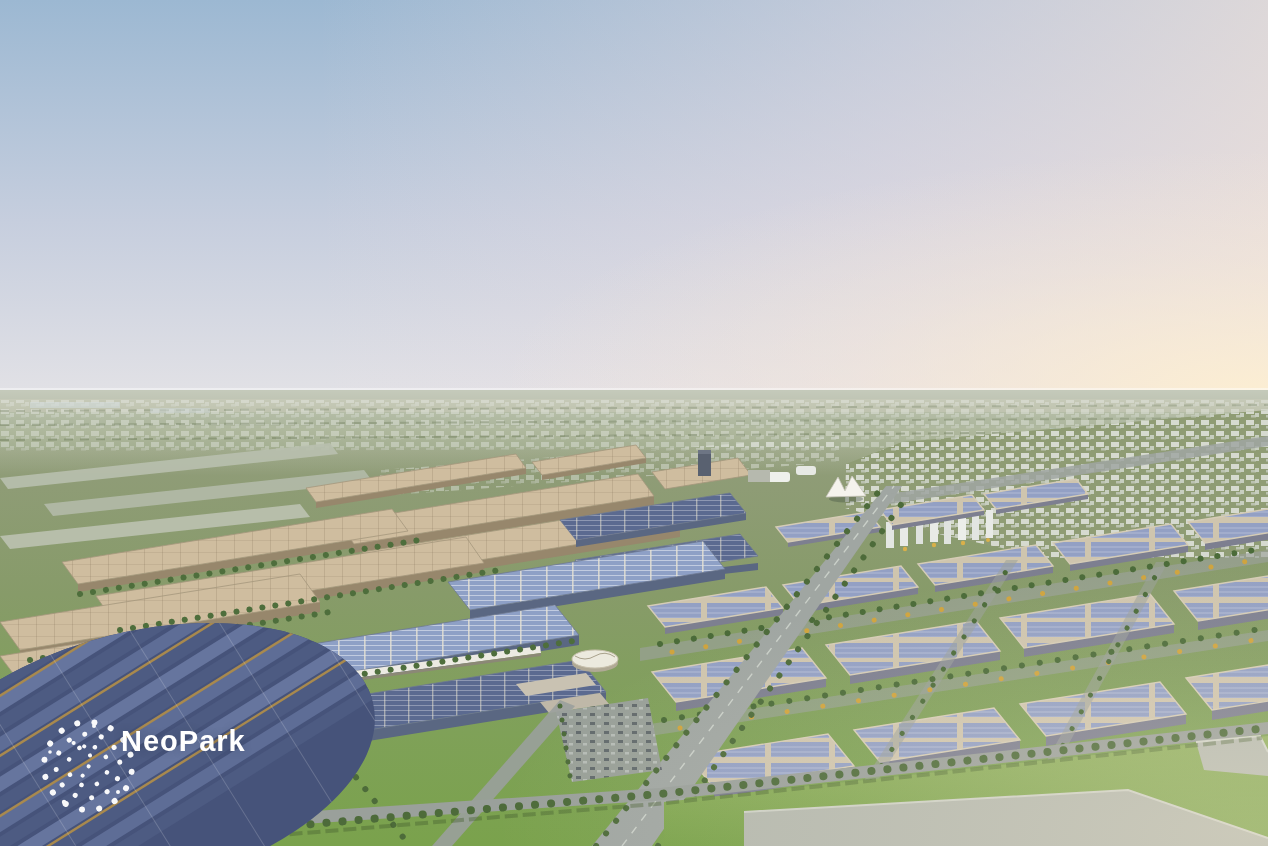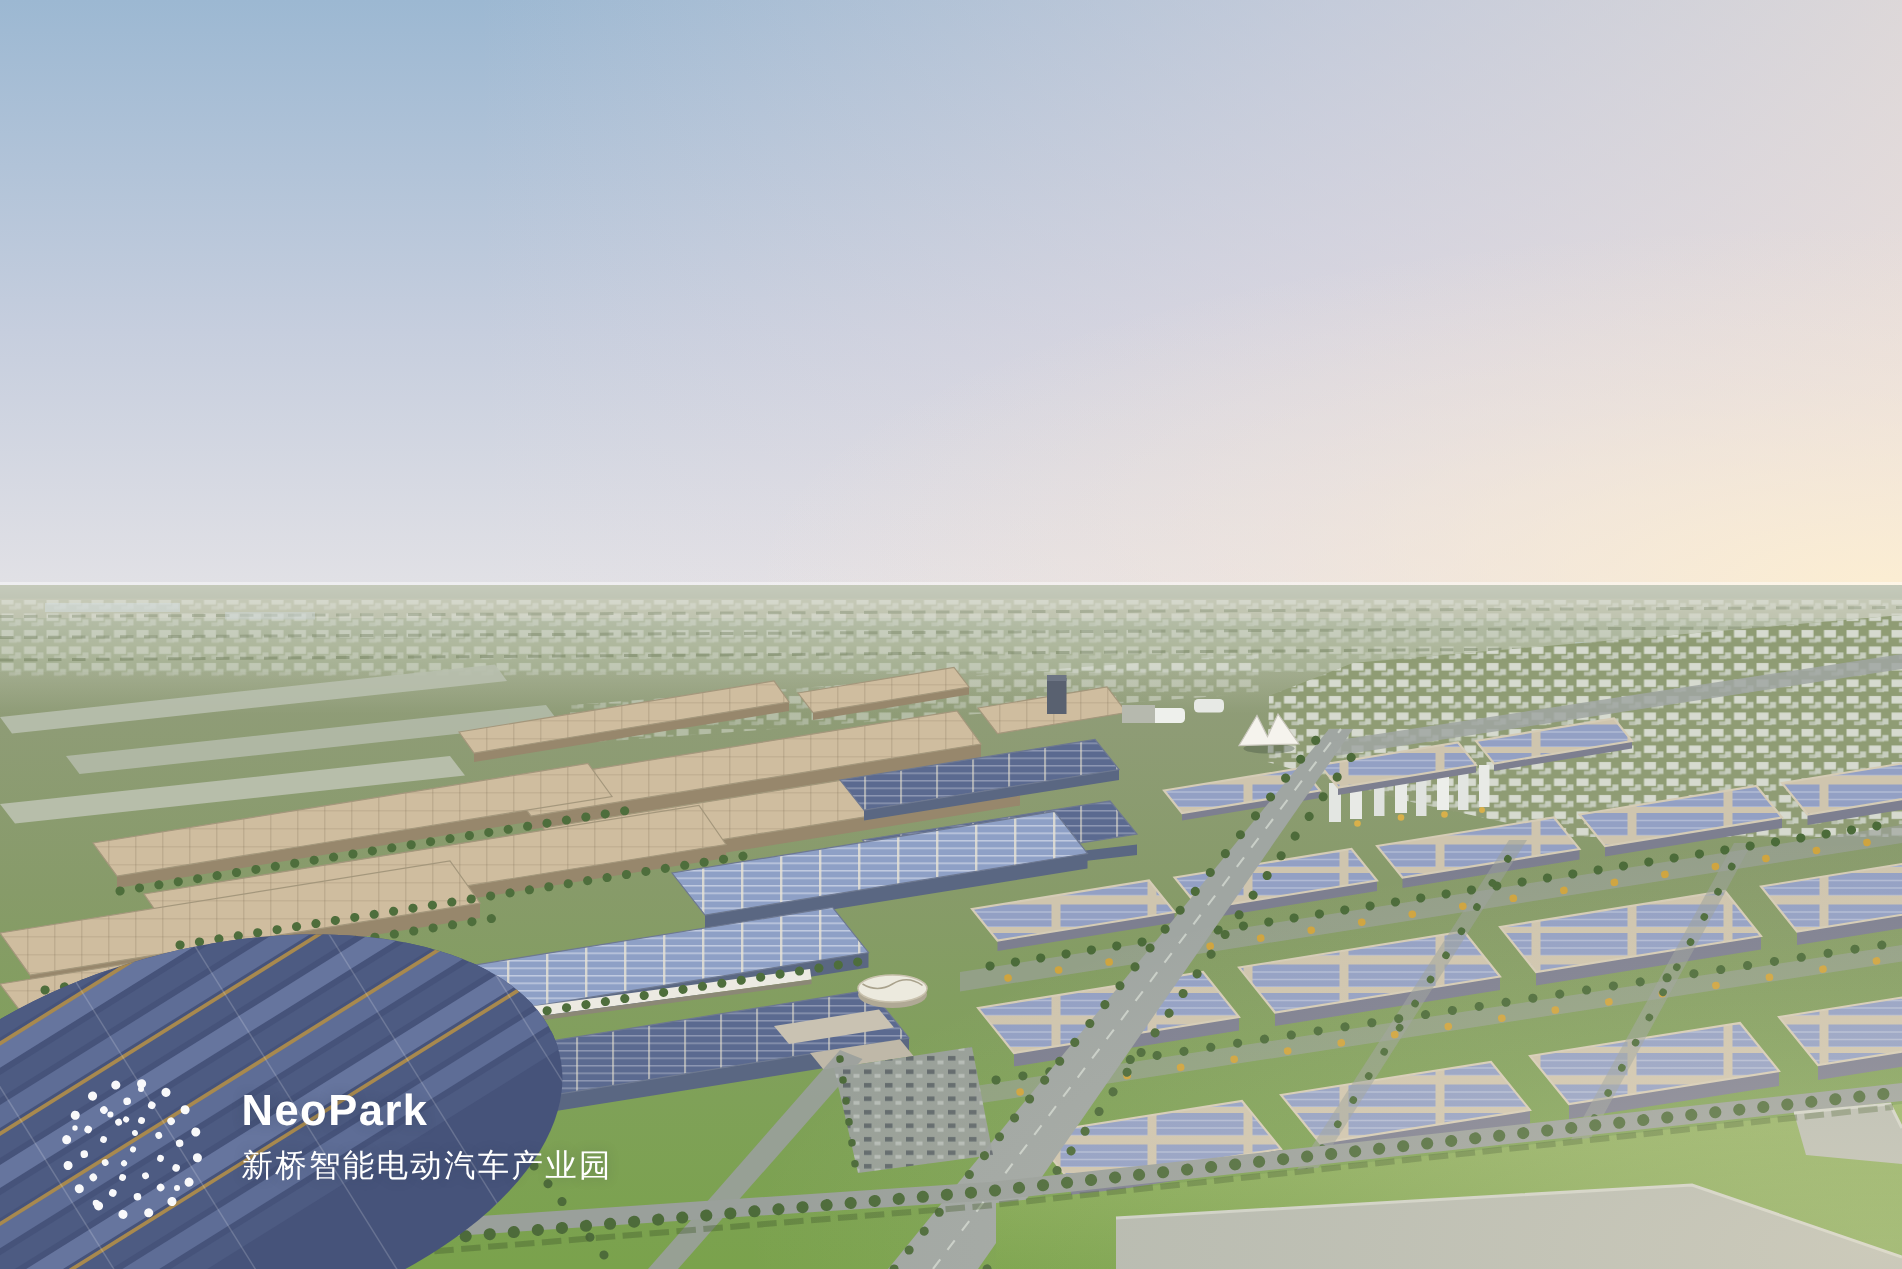--- a/index.html
+++ b/index.html
@@ -1,21 +1,21 @@
 <!DOCTYPE html>
 <html style="--brand-white: #ffffff; --sky-blue: #9cb8d2; --sky-pink: #e7dce4; --sunset-glow: #f8ecd6; --horizon-green: #97a085; --field-green: #879b69; --lawn-green: #7ba24c; --roof-beige: #cfbd9f; --solar-panel-blue: #8e9cc2; --solar-panel-dark: #55648c; --road-grey: #a0a6a2; --tree-green: #4d6b3a; --tree-amber: #cfa43e;"><head>
 <meta charset="utf-8">
 <style>
   html,body{margin:0;padding:0;background:#222;}
   .stage{position:relative;width:1268px;height:846px;overflow:hidden;
          font-family:"Liberation Sans",sans-serif;background:#cfd5dc;}
   .scene{position:absolute;left:0;top:0;width:1268px;height:846px;display:block;}
   .logo{position:absolute;left:0;top:0;width:100%;height:100%;pointer-events:none;}
   .logo-mark{position:absolute;left:38px;top:716px;width:100px;height:100px;opacity:.96;}
-  .logo-text{position:absolute;left:121px;top:727px;color:var(--brand-white,#ffffff);margin-left:40px;}
+  .logo-text{position:absolute;left:121px;top:727px;color:var(--brand-white,#ffffff);}
   .brand{font-size:29px;font-weight:bold;letter-spacing:1px;line-height:1;
          text-shadow:0 0 8px rgba(40,50,70,.25);}
   .brand-zh{font-size:21px;font-weight:400;letter-spacing:1.5px;margin-top:11px;line-height:1;
          text-shadow:0 0 8px rgba(40,50,70,.25);}
 </style>
 </head>
 <body>
 
 <div class="stage">
 <svg class="scene" viewBox="0 0 1268 846" aria-hidden="true">
@@ -335,16 +335,15 @@
     </g>
     <g fill="#ffffff">
       <circle cx="6" cy="-40" r="2"></circle>
           <circle cx="-24" cy="36" r="2.2"></circle>
           <circle cx="30" cy="26" r="2"></circle>
           <circle cx="-38" cy="-14" r="1.8"></circle>
     </g>
   </svg>
   <div class="logo-text">
     <div class="brand">NeoPark</div>
-    <div class="brand-zh">新桥智能电动汽车产业园</div>
   </div>
 </div>
 </div>
 
 </body></html>

